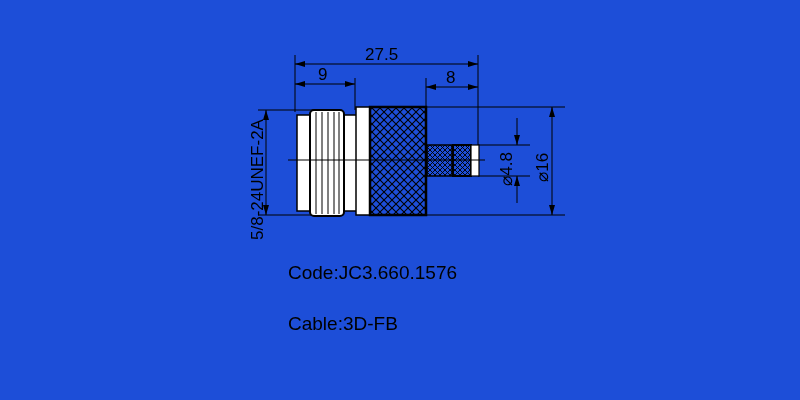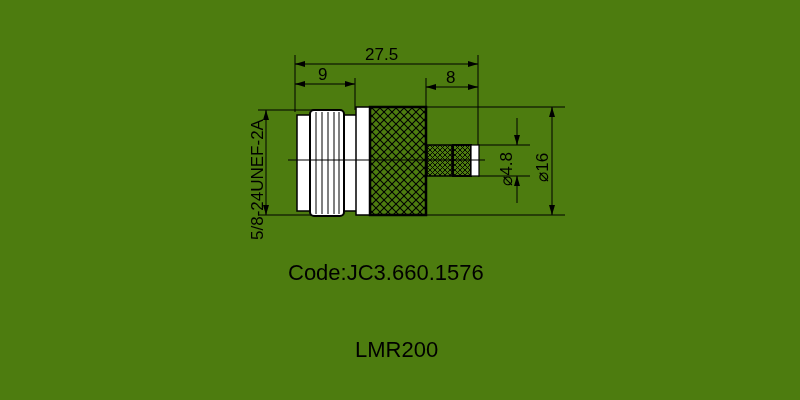--- a/index.html
+++ b/index.html
@@ -1,19 +1,19 @@
 <!DOCTYPE html>
 <html><head>
 <meta charset="utf-8">
 <style>
   html, body { margin:0; padding:0; background:#ffffff; }
-  #canvas { position:relative; width:800px; height:400px; background:#4d7c0f; overflow:hidden; }
+  #canvas { position:relative; width:800px; height:400px; background:#1d4ed8; overflow:hidden; }
   svg { position:absolute; left:0; top:0; }
   .dim-text { font-family:"Liberation Sans", sans-serif; font-size:17px; fill:#000; }
-  .spec { position:absolute; font-family:"Liberation Sans", sans-serif; font-size:22px; color:#000; line-height:24px; white-space:pre; }
+  .spec { position:absolute; font-family:"Liberation Sans", sans-serif; font-size:19px; color:#000; line-height:24px; white-space:pre; }
 </style>
 </head>
 <body>
 
 <div id="canvas">
   <svg width="800" height="400" viewBox="0 0 800 400">
     <defs>
       <pattern id="knurl" width="8" height="8" patternUnits="userSpaceOnUse">
         <path d="M0 0 L8 8 M8 0 L0 8" stroke="#000" stroke-width="1.1"></path>
       </pattern>
@@ -72,14 +72,14 @@
 
     <text class="dim-text" x="365" y="60">27.5</text>
     <text class="dim-text" x="318" y="80">9</text>
     <text class="dim-text" x="446" y="83">8</text>
     <text class="dim-text" transform="translate(263,240) rotate(-90)">5/8-24UNEF-2A</text>
     <text class="dim-text" transform="translate(512,186) rotate(-90)">⌀4.8</text>
     <text class="dim-text" transform="translate(548,182) rotate(-90)">⌀16</text>
   </svg>
 
   <div class="spec" style="left:288px; top:261px;">Code:JC3.660.1576</div>
-  <div class="spec" style="left:355px; top:338px;">LMR200</div>
+  <div class="spec" style="left:288px; top:312px;">Cable:3D-FB</div>
 </div>
 
 </body></html>

